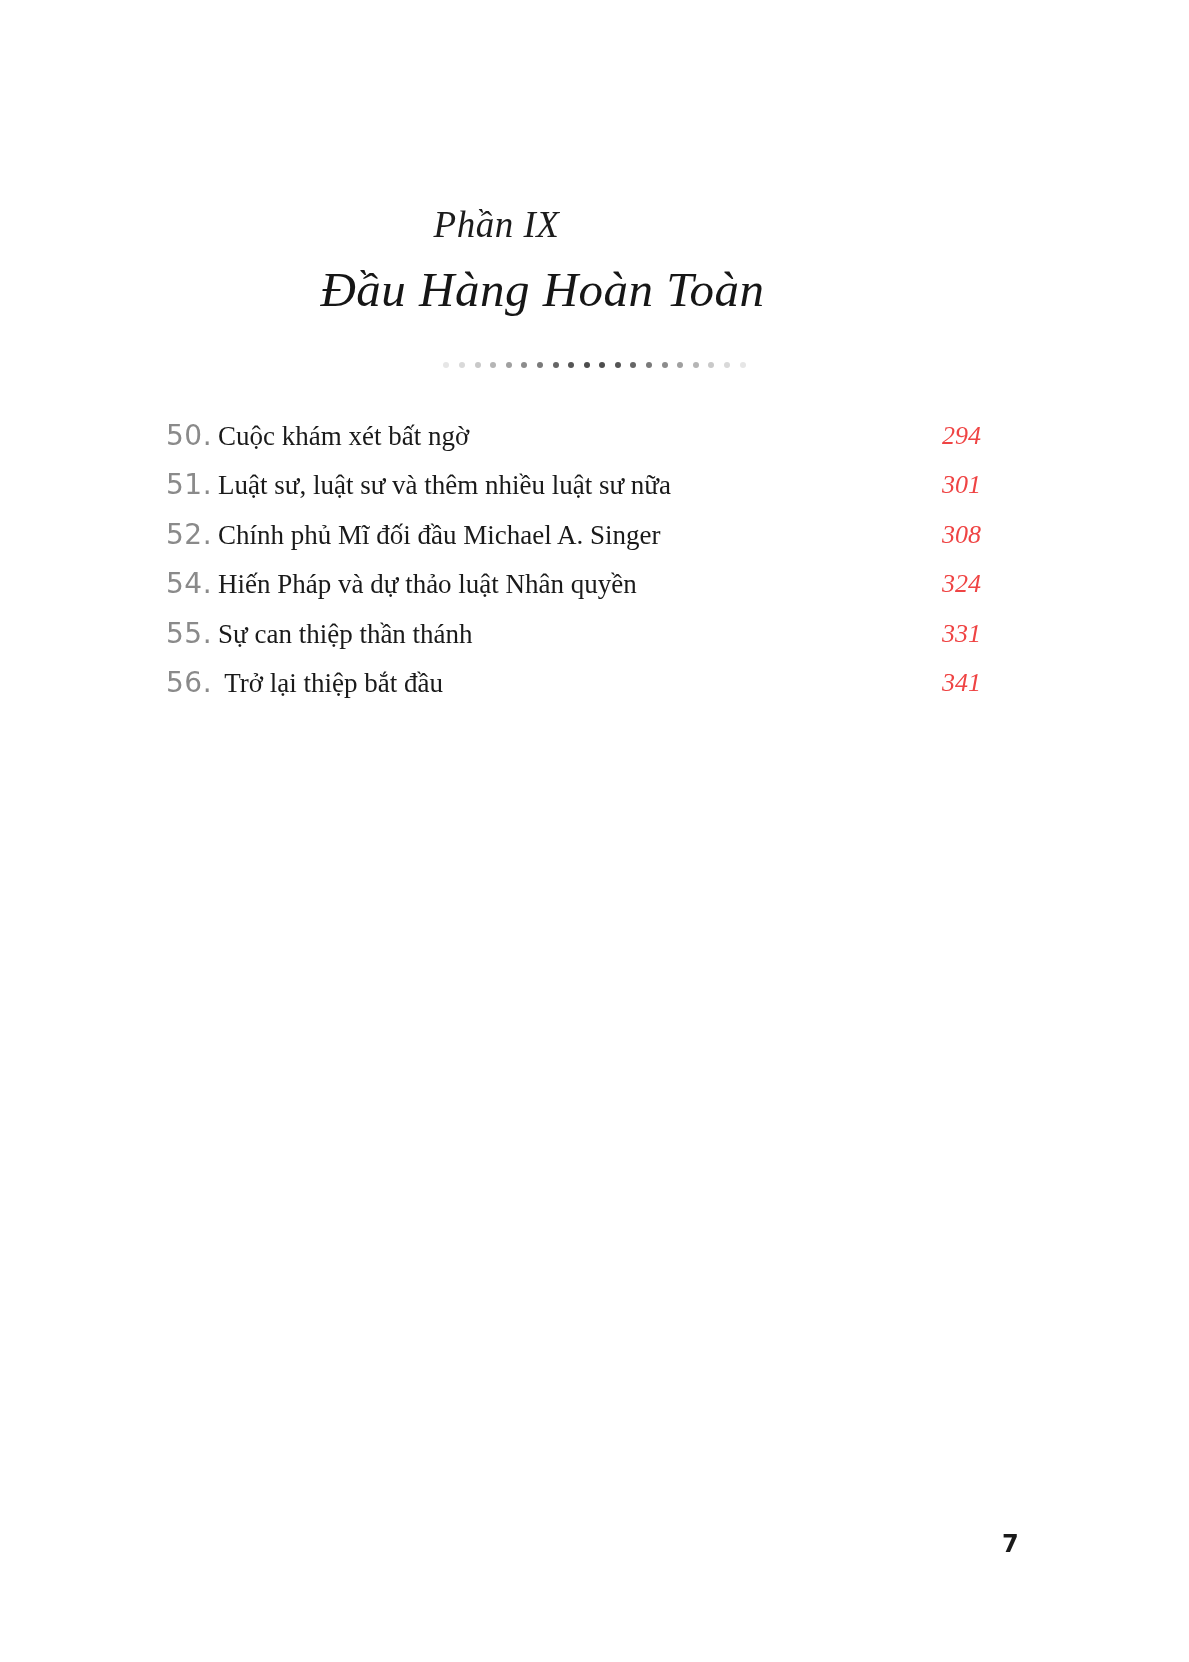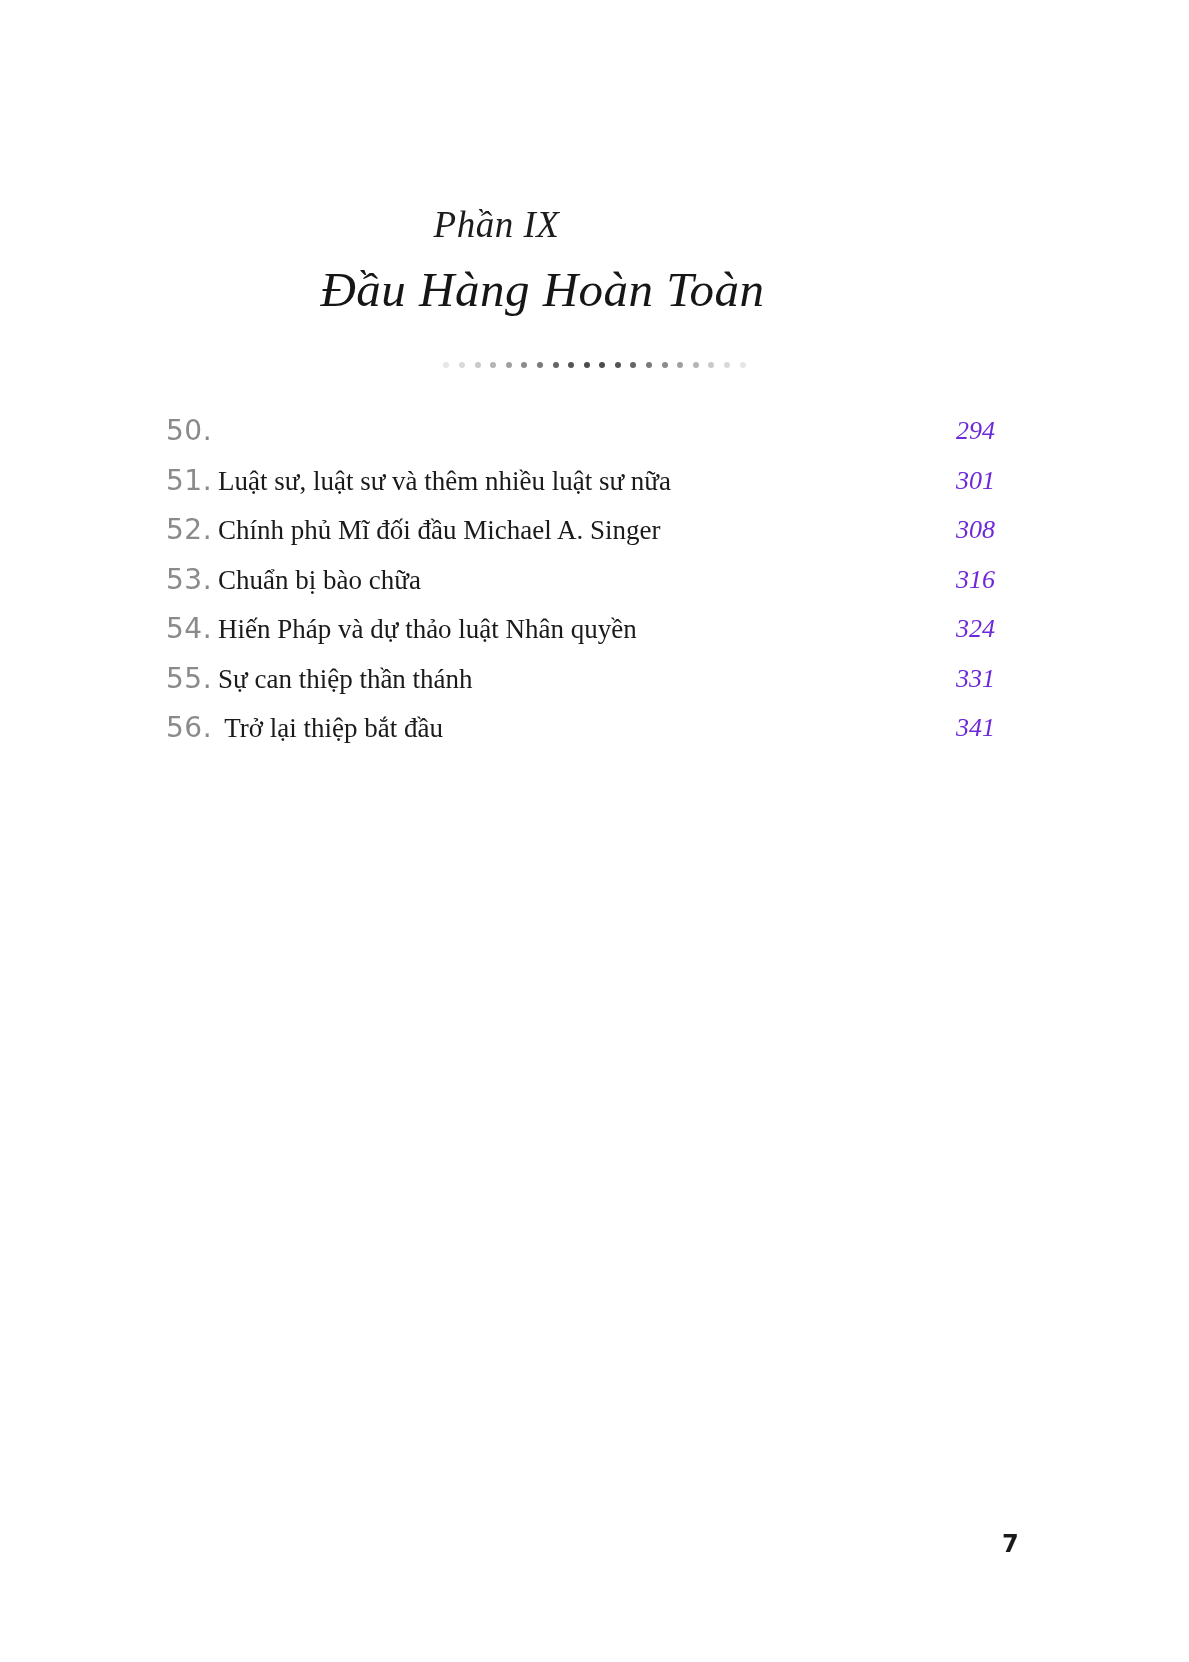--- a/index.html
+++ b/index.html
@@ -55,46 +55,46 @@
       display: block;
     }
     .toc {
       position: absolute;
       left: 166px;
       top: 411px;
       width: 832px;
     }
     .toc-row {
       display: flex;
-      align-items: flex-start;
+      align-items: center;
       height: 49.5px;
       position: relative;
     }
     .toc-num {
       font-family: "DejaVu Sans", "Liberation Sans", sans-serif;
       font-size: 28px;
       color: #8a8a8a;
       letter-spacing: 0.5px;
       line-height: 40px;
     }
     .toc-title {
       font-family: "Liberation Serif", "DejaVu Serif", serif;
       font-size: 27px;
       color: #1a1a1a;
       margin-left: 6px;
       line-height: 40px;
       white-space: pre;
     }
     .toc-page {
       position: absolute;
-      right: 3px;
+      right: 17px;
       font-family: "Liberation Serif", "DejaVu Serif", serif;
       font-style: italic;
       font-size: 26px;
-      color: #6d28d9;
+      color: #ef4444;
       line-height: 40px;
     }
     .folio {
       position: absolute;
       left: 1002px;
       top: 1530px;
       font-family: "DejaVu Sans", "Liberation Sans", sans-serif;
       font-weight: bold;
       font-size: 24px;
       color: #1a1a1a;
@@ -125,36 +125,32 @@
     <span class="dot" style="background: rgb(160, 160, 160);"></span>
     <span class="dot" style="background: rgb(181, 181, 181);"></span>
     <span class="dot" style="background: rgb(201, 201, 201);"></span>
     <span class="dot" style="background: rgb(217, 217, 217);"></span>
     <span class="dot" style="background: rgb(230, 230, 230);"></span>
   </div>
 
 <div class="toc">
   <div class="toc-row">
     <span class="toc-num">50.</span>
+    <span class="toc-title">Cuộc khám xét bất ngờ</span>
     <span class="toc-page">294</span>
   </div>
   <div class="toc-row">
     <span class="toc-num">51.</span>
     <span class="toc-title">Luật sư, luật sư và thêm nhiều luật sư nữa</span>
     <span class="toc-page">301</span>
   </div>
   <div class="toc-row">
     <span class="toc-num">52.</span>
     <span class="toc-title">Chính phủ Mĩ đối đầu Michael A. Singer</span>
     <span class="toc-page">308</span>
-  </div>
-  <div class="toc-row">
-    <span class="toc-num">53.</span>
-    <span class="toc-title">Chuẩn bị bào chữa</span>
-    <span class="toc-page">316</span>
   </div>
   <div class="toc-row">
     <span class="toc-num">54.</span>
     <span class="toc-title">Hiến Pháp và dự thảo luật Nhân quyền</span>
     <span class="toc-page">324</span>
   </div>
   <div class="toc-row">
     <span class="toc-num">55.</span>
     <span class="toc-title">Sự can thiệp thần thánh</span>
     <span class="toc-page">331</span>

